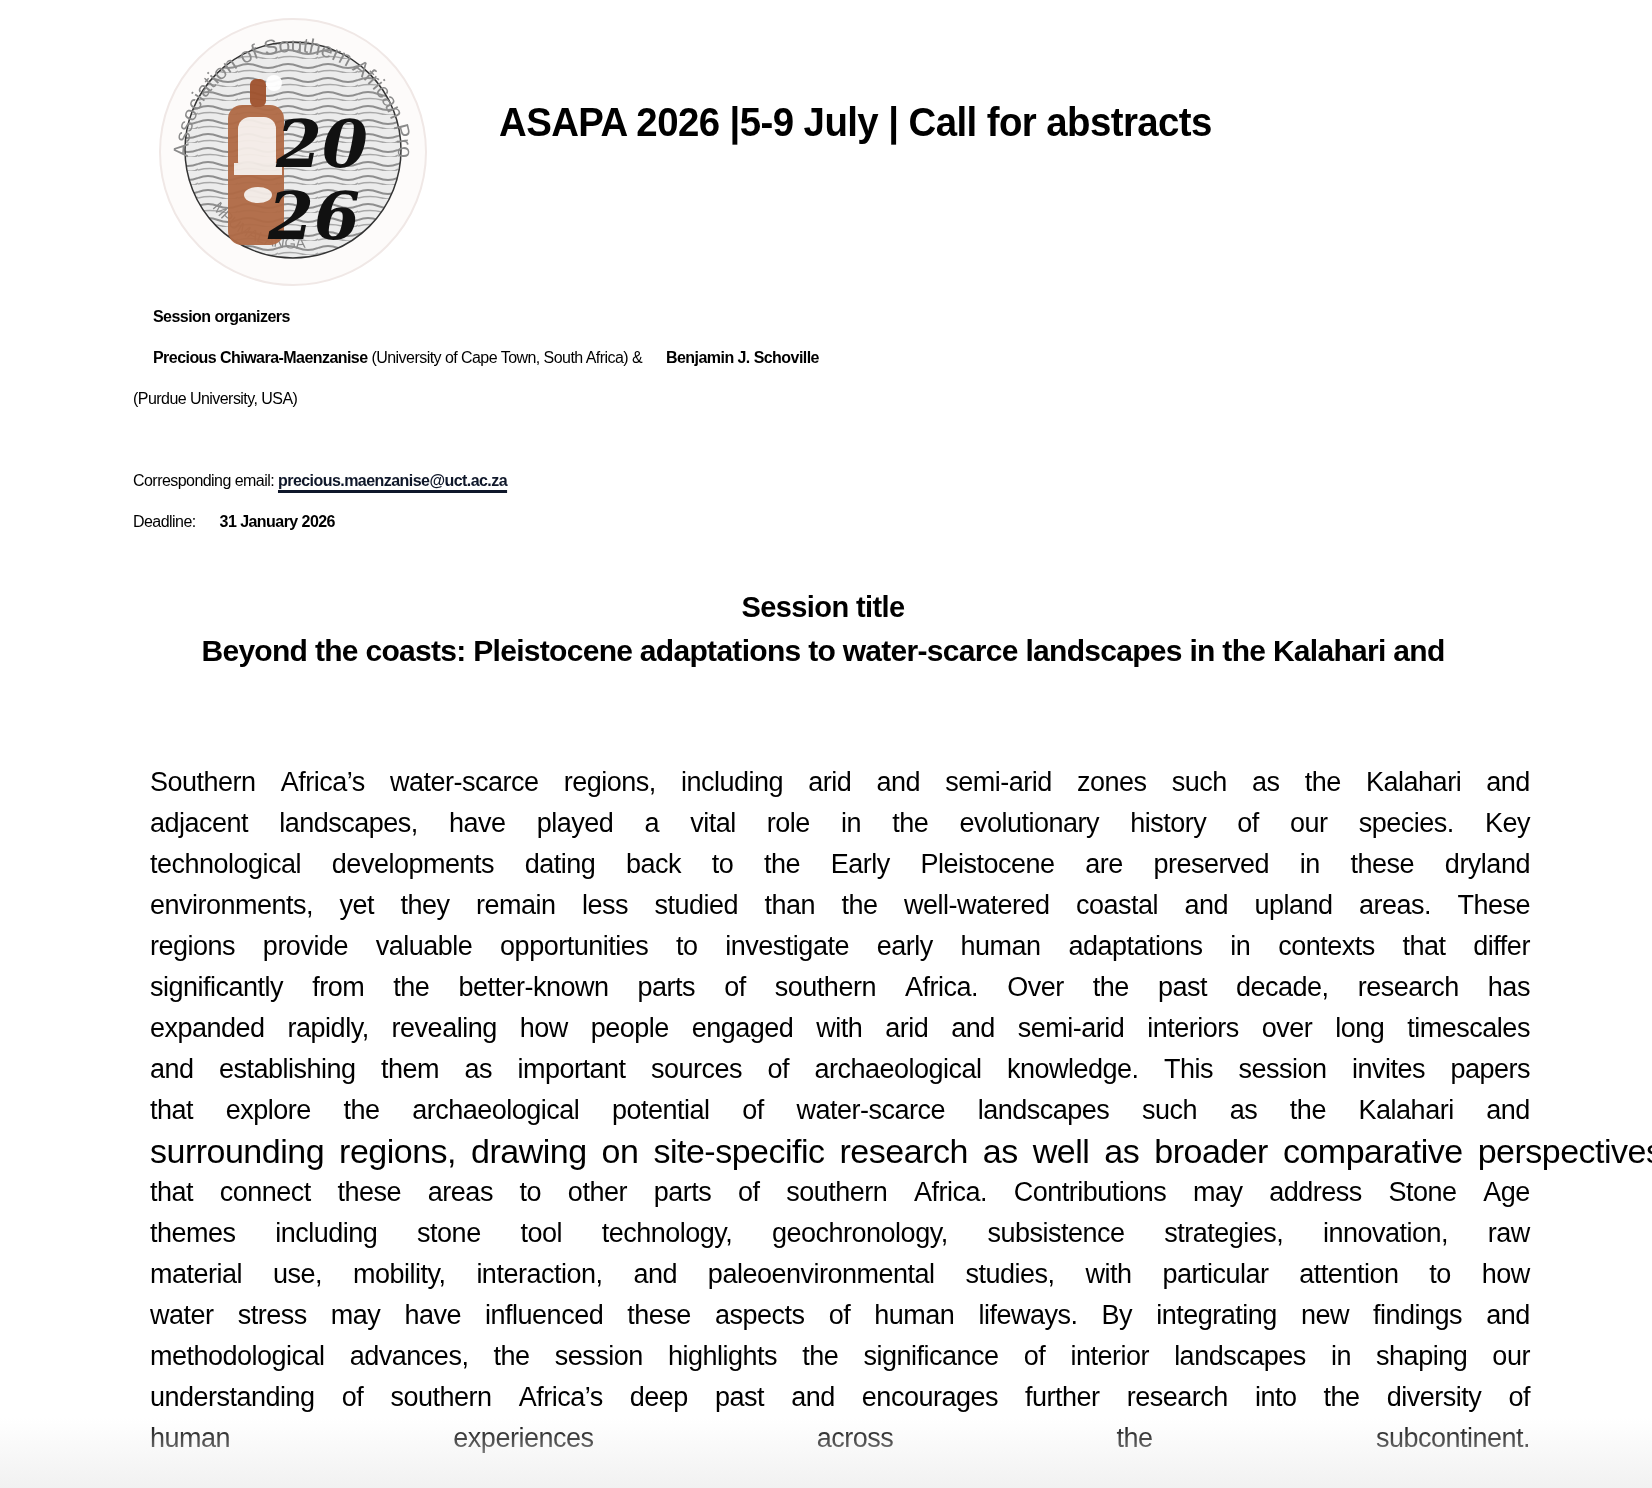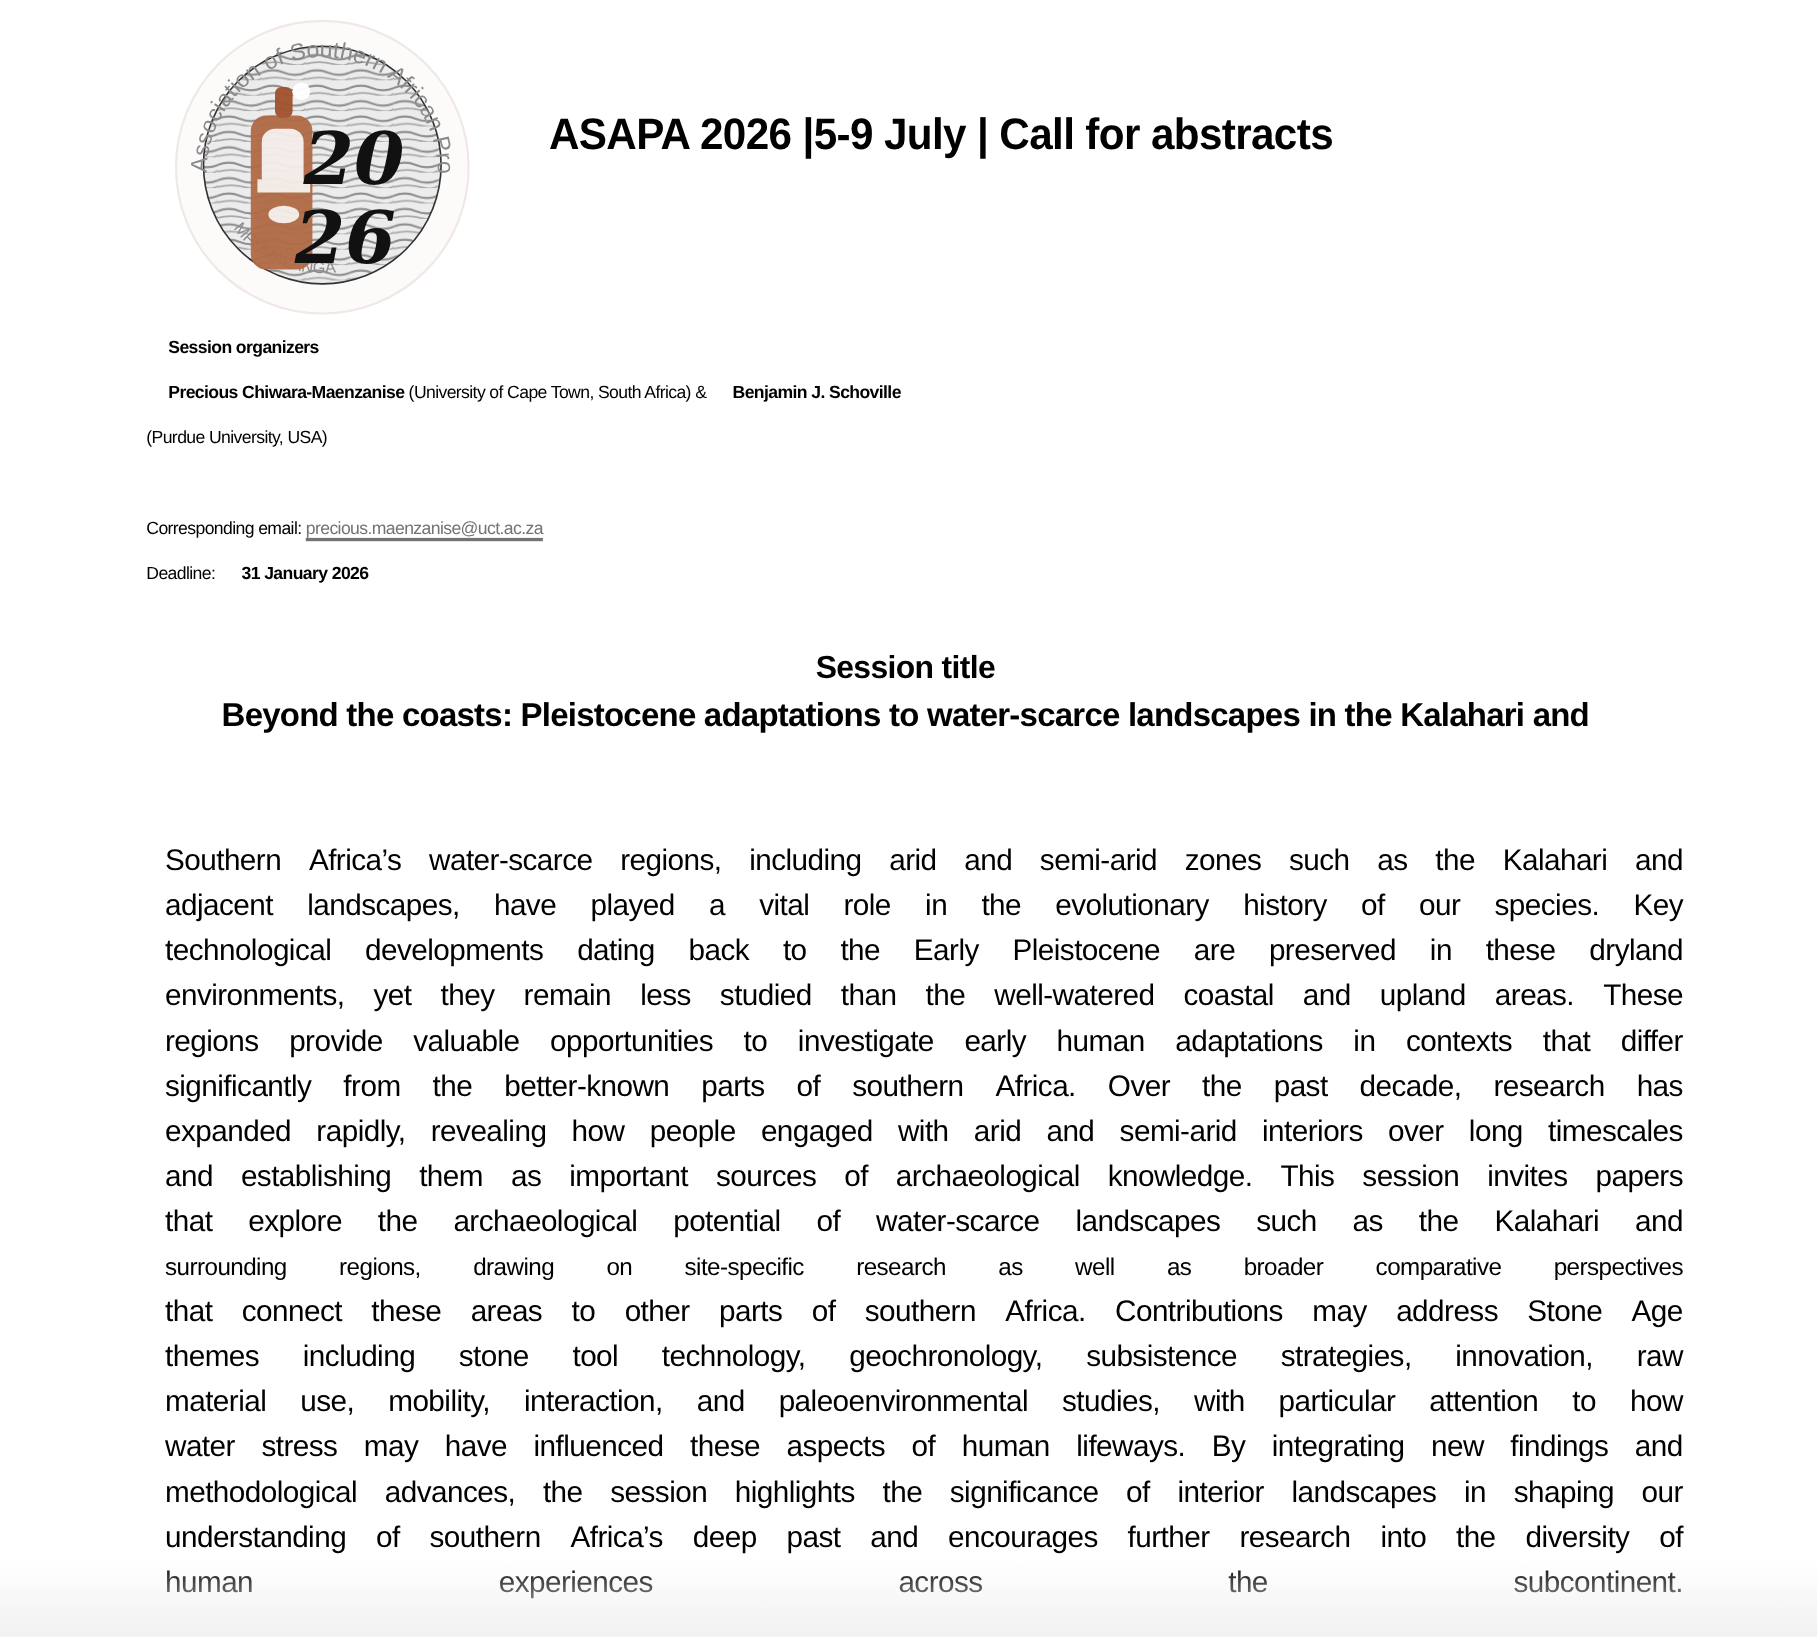--- a/index.html
+++ b/index.html
@@ -18,21 +18,21 @@
   .logo svg { width: 270px; height: 270px; display: block; }
 
   .title {
     position: absolute; left: 499px; top: 100px; width: 830px;
     font-size: 40px; font-weight: bold; letter-spacing: -0.6px; white-space: nowrap;
     transform: scaleX(0.96); transform-origin: left top;
   }
   .block { position: absolute; left: 133px; width: 1380px; font-size: 27px; line-height: 41px; letter-spacing: -0.55px; }
   .line { display: block; white-space: nowrap; height: 41px; }
   .b { font-weight: bold; margin-left: 20px; }
-  .link { color: #737373; text-decoration: underline; text-decoration-thickness: 3px; text-underline-offset: 4px; }
+  .link { color: #0f172a; text-decoration: underline; text-decoration-thickness: 3px; text-underline-offset: 4px; font-weight: bold; }
   .session-title-block { position: absolute; left: 133px; width: 1380px; top: 586px; font-size: 29px; font-weight: bold; line-height: 43px; text-align: center; letter-spacing: -0.6px; }
   .body-text { position: absolute; left: 150px; width: 1380px; top: 762px; font-size: 27px; letter-spacing: -0.5px; }
   .body-line { display: block; height: 41px; line-height: 41px; text-align: justify; text-align-last: justify; white-space: nowrap; overflow: visible; }
   .justify-wrap { display: flex; justify-content: space-between; width: 1380px; }
 </style>
 </head>
 <body>
 
 <div class="logo">
   <svg viewBox="0 0 270 270">
@@ -237,21 +237,21 @@
         <span>water-scarce</span>
         <span>landscapes</span>
         <span>such</span>
         <span>as</span>
         <span>the</span>
         <span>Kalahari</span>
         <span>and</span>
       </div>
     </div>
     <div class="body-line">
-      <div class="justify-wrap" style="font-size: 22px; gap: 15px;">
+      <div class="justify-wrap" style="font-size: 34px; gap: 15px;">
         <span>surrounding</span>
         <span>regions,</span>
         <span>drawing</span>
         <span>on</span>
         <span>site-specific</span>
         <span>research</span>
         <span>as</span>
         <span>well</span>
         <span>as</span>
         <span>broader</span>

